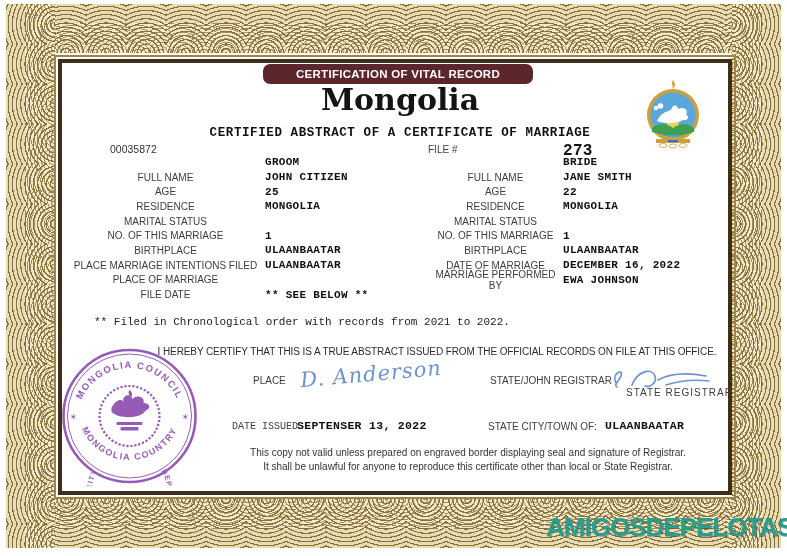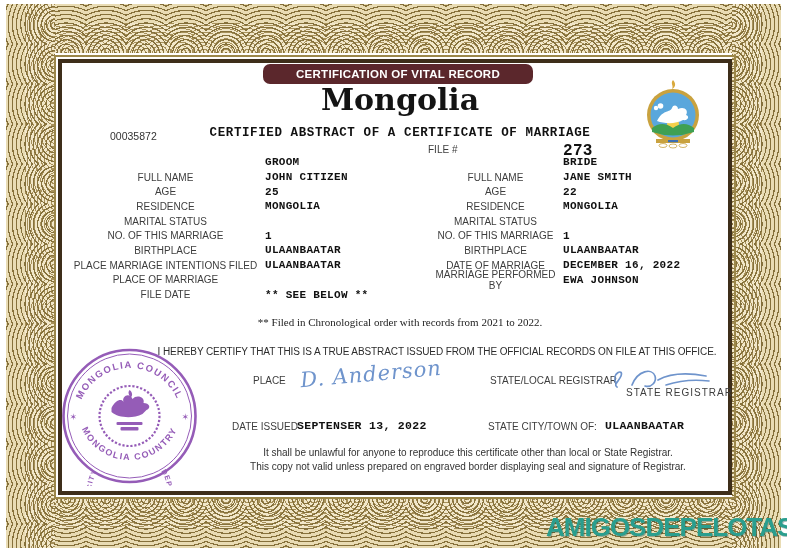--- a/index.html
+++ b/index.html
@@ -44,48 +44,48 @@
   .country { position:absolute; left:160px; top:82px; width:480px; text-align:center;
              font-family:"DejaVu Serif", serif; font-weight:700; font-size:30px; color:#141414; }
   .doc-title { position:absolute; left:100px; top:126px; width:600px; text-align:center;
                font-family:"Liberation Mono", monospace; font-weight:700; font-size:12.5px;
                letter-spacing:.6px; color:#111; }
 
   .sans-sm { font-size:10px; color:#3d3d3d; }
   .mono-val { font-family:"Liberation Mono", monospace; font-weight:700; font-size:16px;
               color:#111; letter-spacing:.3px; white-space:pre; }
 
-  .serial   { position:absolute; left:66px;  top:130px; font-size:10.5px; color:#333;padding-left:44px; }
+  .serial   { position:absolute; left:66px;  top:143px; font-size:10.5px; color:#333;padding-left:44px; }
   .file-lbl { position:absolute; left:428px; top:144px; }
   .file-val { position:absolute; left:563px; top:142px; }
 
   
   .col { position:absolute; top:155px; }
   .col .row { display:flex; height:14.7px; align-items:center;text-align:center; }
   .col .lbl { font-size:10px; color:#3d3d3d; flex:none; }
   .col .val { font-family:"Liberation Mono", monospace; font-weight:700; font-size:11px;
               color:#111; letter-spacing:.3px; white-space:pre; }
   .col-left  { left:66px;  width:366px; } .col-left  .lbl { width:199px; }
   .col-right { left:428px; width:302px; } .col-right .lbl { width:135px; }
 
-  .note-chron { position:absolute; left:94px; top:316px; width:612px; text-align:center;
-                font-family:Liberation Serif, serif; font-size:11px; color:#222; }
+  .note-chron { position:absolute; left:94px; top:316px; width:612px; 
+                font-family:Liberation Mono, monospace; font-size:11px; color:#222; }
   .note-certify { position:absolute; left:140px; top:346px; width:594px; text-align:center;
                   font-size:10px; font-weight:400; color:#2c2c2c; letter-spacing:-.1px; }
 
   
   .attest-lbl { position:absolute; left:253px; top:375px; }
   .slr-lbl    { position:absolute; left:490px; top:375px; }
   .sr-lbl     { position:absolute; left:626px; top:387px; letter-spacing:1px; }
   .sig-attest { position:absolute; left:300px; top:362px; font-family:"DejaVu Serif", serif;
                 font-style:italic; font-size:21px; color:#6f94cc; transform:rotate(-5deg);
                 letter-spacing:1px; }
   .sig-state  { position:absolute; left:606px; top:362px; }
 
-  .di-lbl  { position:absolute; left:232px; top:421px; }
+  .di-lbl  { position:absolute; left:232px; top:421px;font-family:Liberation Mono, monospace; }
   .di-val  { position:absolute; left:297px; top:419px; font-size:11.5px; }
   .sct-lbl { position:absolute; left:488px; top:421px; }
   .sct-val { position:absolute; left:605px; top:419px; font-size:11.5px; }
 
   .disclaimer { position:absolute; left:210px; top:446px; width:516px; text-align:center;
                 font-size:10px; color:#333; line-height:14px; }
 
   .emblem { position:absolute; left:643px; top:79px; }
   .stamp  { position:absolute; left:59px; top:346px; opacity:.9; }
 
@@ -195,39 +195,39 @@
         <span class="lbl">MARRIAGE PERFORMED BY</span>
         <span class="val">EWA JOHNSON</span>
       </div>
   </div>
 
   <div class="note-chron">** Filed in Chronological order with records from 2021 to 2022.</div>
   <div class="note-certify">I HEREBY CERTIFY THAT THIS IS A TRUE ABSTRACT ISSUED FROM THE OFFICIAL RECORDS ON FILE AT THIS OFFICE.</div>
 
   <div class="attest-lbl sans-sm">PLACE</div>
   <div class="sig-attest">D. Anderson</div>
-  <div class="slr-lbl sans-sm">STATE/LOCAL REGISTRAR</div>
+  <div class="slr-lbl sans-sm">STATE/JOHN REGISTRAR</div>
   <svg class="sig-state" width="110" height="34" viewBox="0 0 110 34">
     <g fill="none" stroke="#6f94cc" stroke-width="1.7" stroke-linecap="round">
       <path d="M10,21 C5,11 18,6 15,14 C13,19 7,23 11,25"></path>
       <path d="M26,23 C32,8 46,6 49,14 C51,20 45,26 39,24"></path>
       <path d="M52,18 C63,12 78,10 100,14"></path>
       <path d="M60,23 C72,19 86,17 103,19"></path>
     </g>
   </svg>
   <div class="sr-lbl sans-sm">STATE REGISTRAR</div>
 
   <div class="di-lbl sans-sm">DATE ISSUED</div>
   <div class="di-val mono-val">SEPTENSER 13, 2022</div>
   <div class="sct-lbl sans-sm">STATE CITY/TOWN OF:</div>
   <div class="sct-val mono-val">ULAANBAATAR</div>
 
   <div class="disclaimer">
+    <div>This copy not valid unless prepared on engraved border displaying seal and signature of Registrar.</div>
     <div>It shall be unlawful for anyone to reproduce this certificate other than local or State Registrar.</div>
-    <div>This copy not valid unless prepared on engraved border displaying seal and signature of Registrar.</div>
   </div>
 
   <svg class="emblem" width="60" height="70" viewBox="0 0 60 70">
     <path d="M30,1 C27,5 31,6 29,10 C33,8 33,4 30,1 Z" fill="#d9a93c"></path>
     <circle cx="30" cy="36" r="26" fill="#c9a23f"></circle>
     <circle cx="30" cy="36" r="22.5" fill="#5aa7dc"></circle>
     <circle cx="30" cy="45" r="6" fill="#f4d04b"></circle>
     <path d="M9,49 Q19,41 30,49 Q41,41 51,49 L51,53 Q30,60 9,53 Z" fill="#3fa053"></path>
     <circle cx="13" cy="29" r="2.2" fill="#fff"></circle>
       <circle cx="17.5" cy="27" r="2.8" fill="#fff"></circle>

